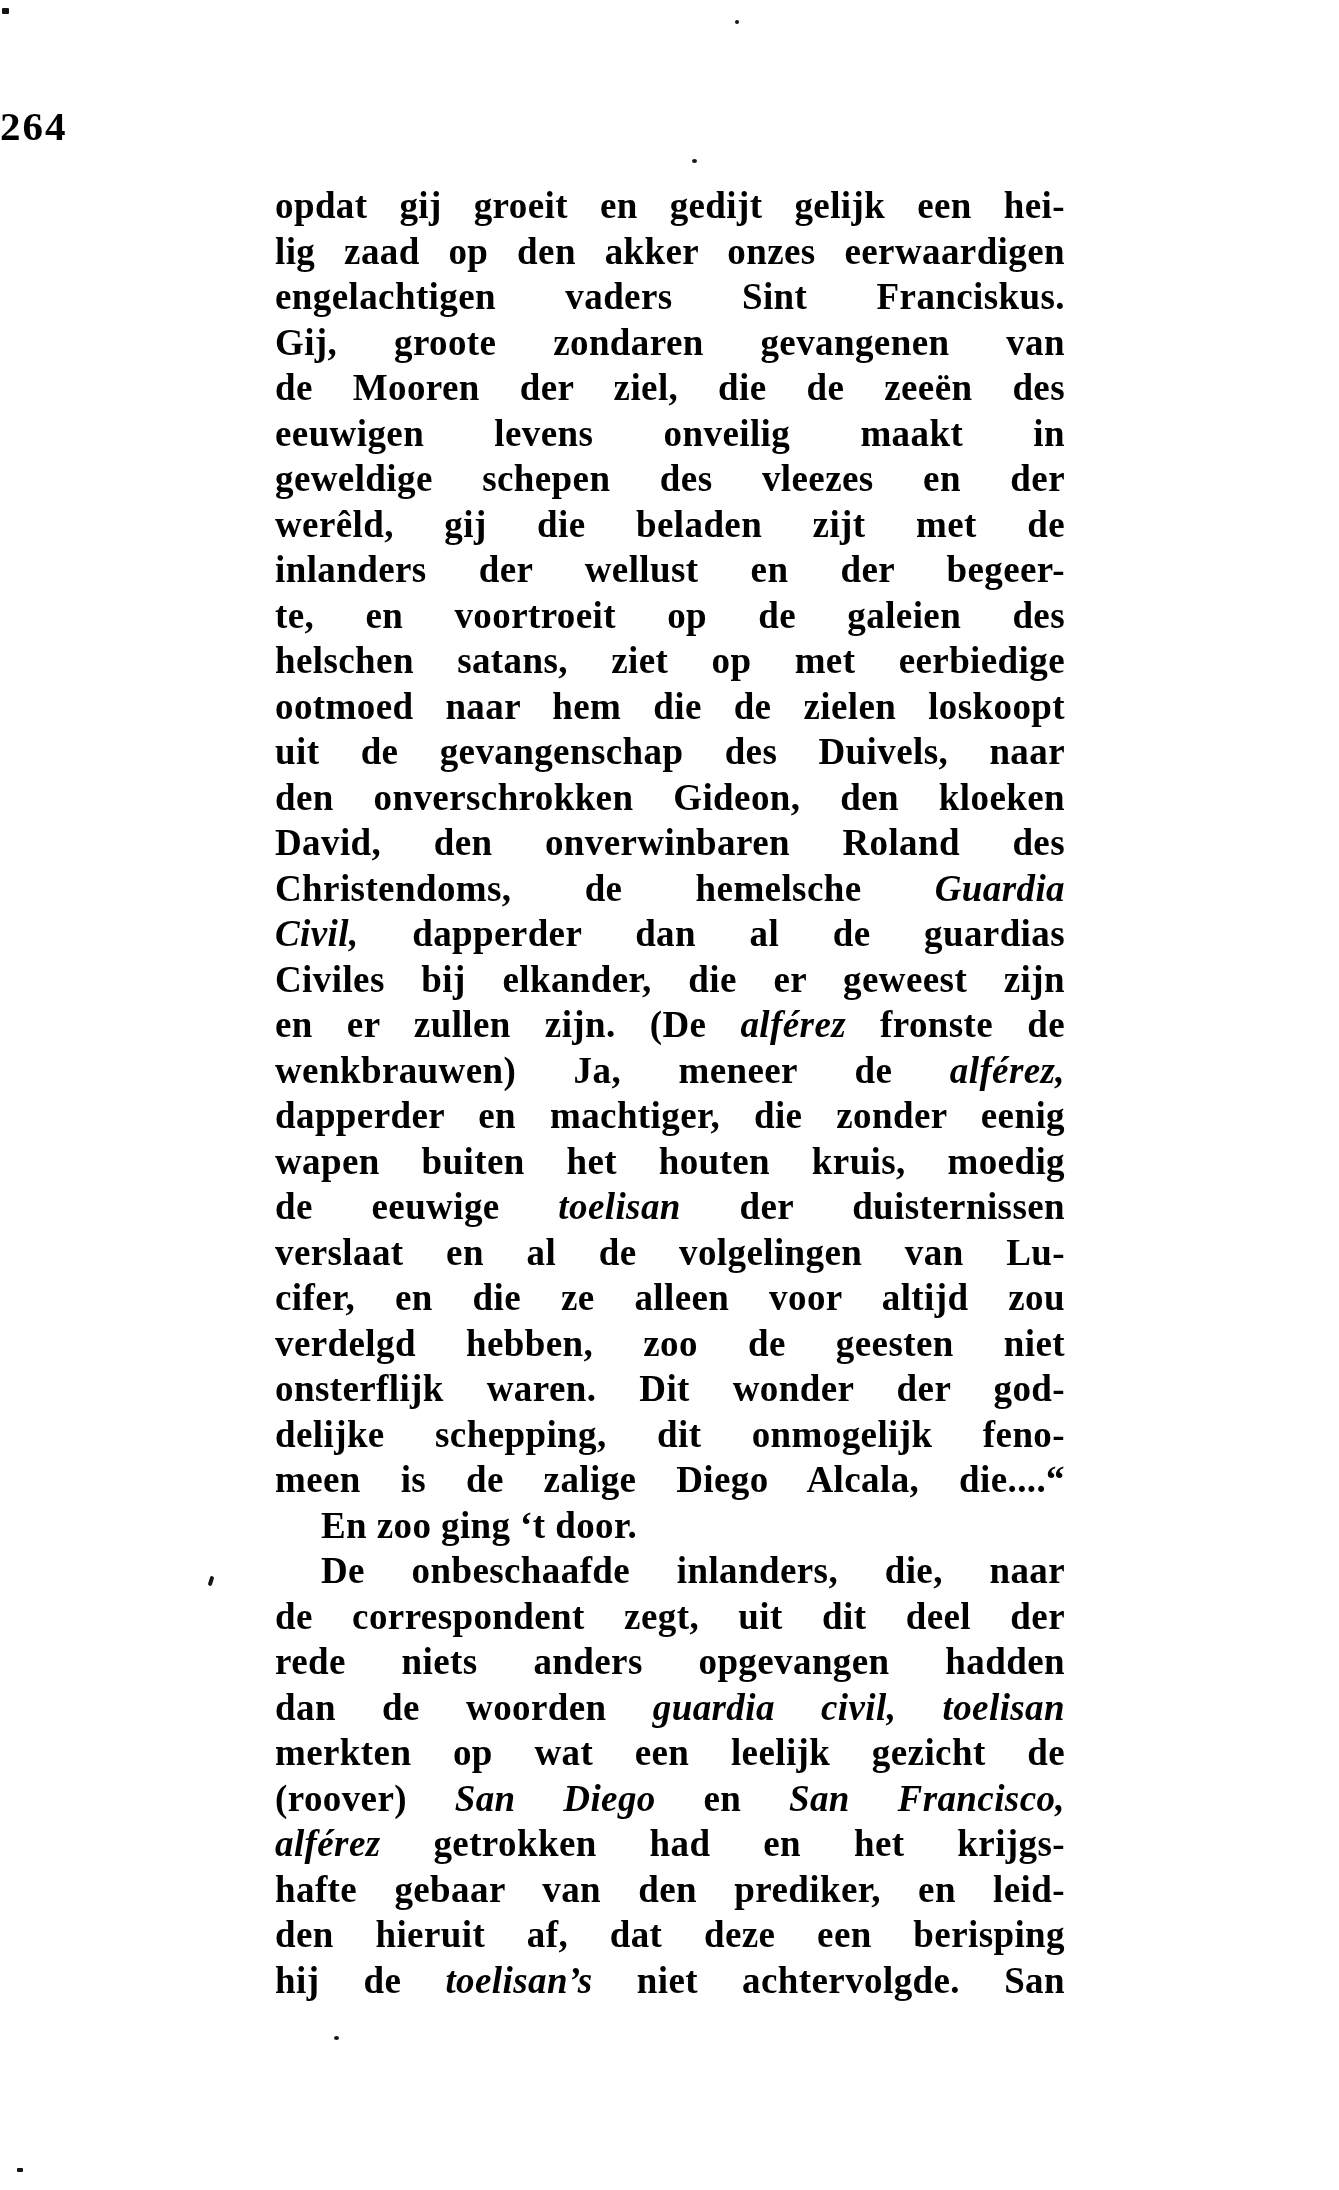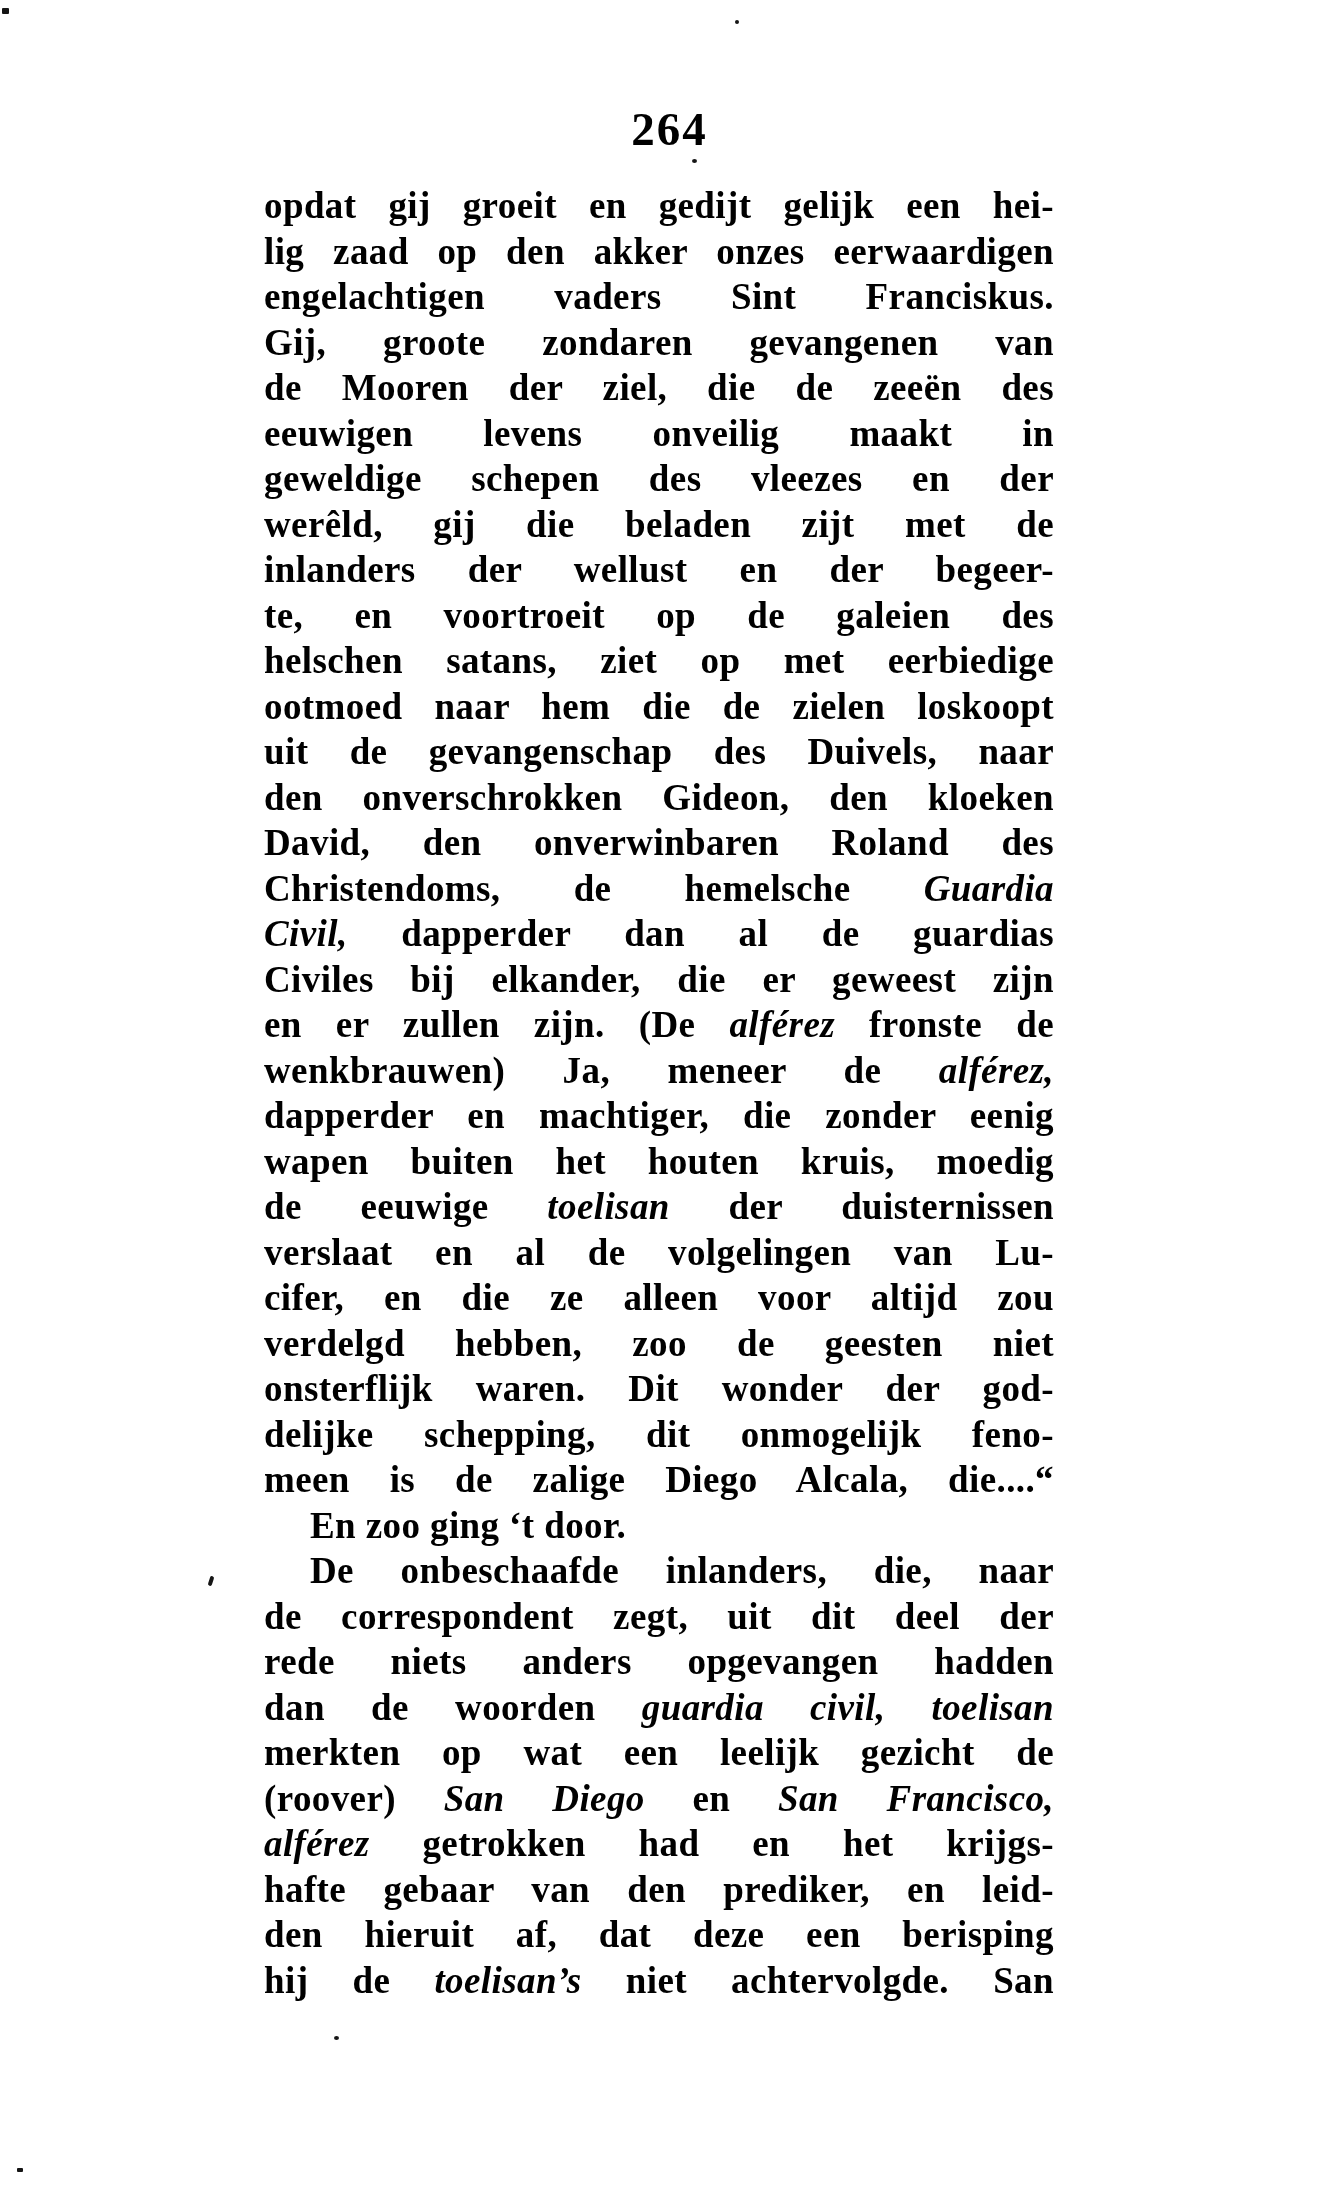--- a/index.html
+++ b/index.html
@@ -14,28 +14,27 @@
     background: #ffffff;
     overflow: hidden;
     font-family: "Liberation Serif", "DejaVu Serif", serif;
     color: #000000;
   }
   .pagenum {
     position: absolute;
     top: 102px;
     left: 0;
     width: 1339px;
-    text-align: center;
-    font-size: 47px;
+    font-size: 41px;
     font-weight: bold;
     letter-spacing: 2px;
   }
   .text-column {
     position: absolute;
-    left: 264px;
+    left: 275px;
     top: 183px;
     width: 790px;
   }
   .line {
     height: 45.5px;
     line-height: 45.5px;
     font-size: 37px;
     font-weight: bold;
     letter-spacing: 0.4px;
     text-align: justify;

